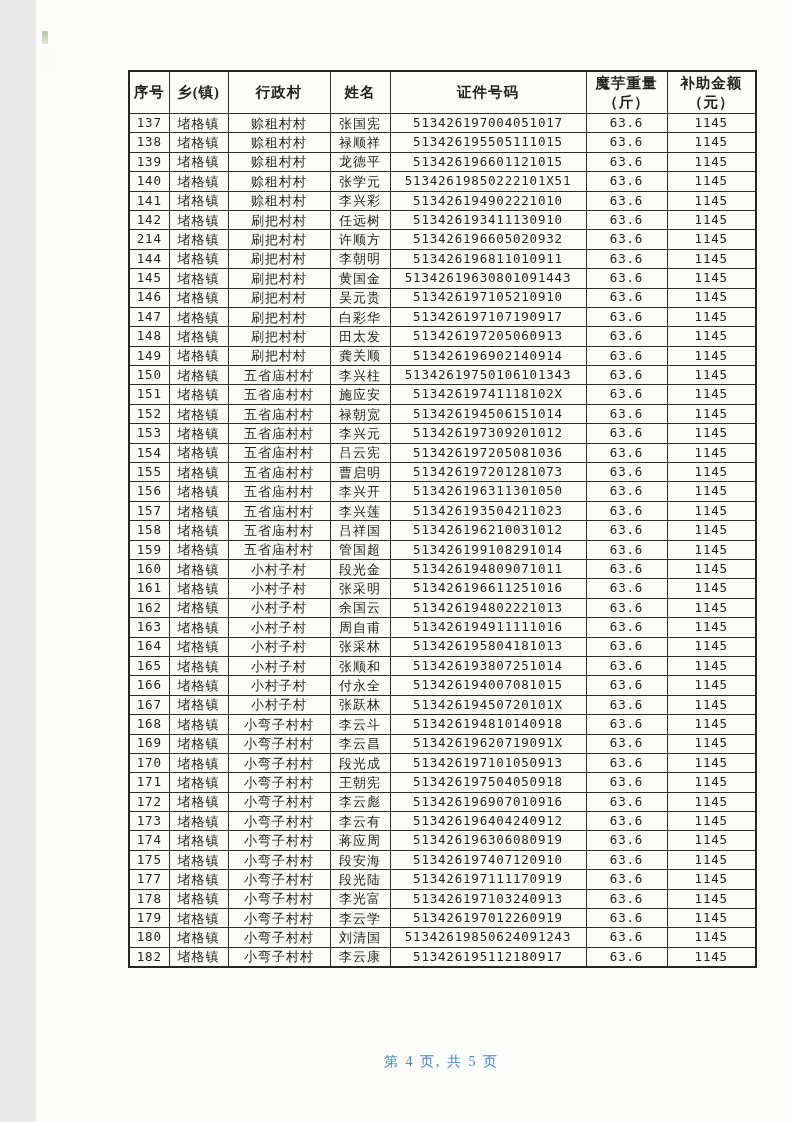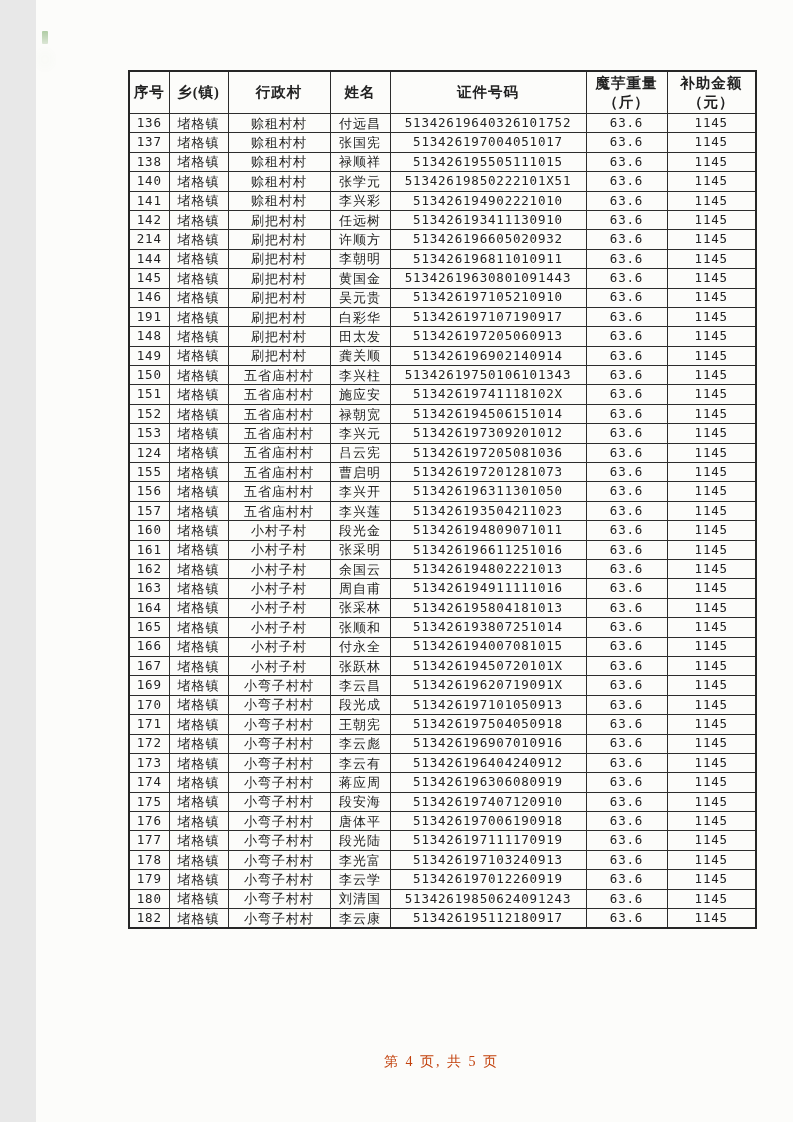--- a/index.html
+++ b/index.html
@@ -64,21 +64,21 @@
     letter-spacing: 0.8px;
   }
   .footer {
     position: absolute;
     left: 92px;
     width: 627px;
     top: 1053px;
     text-align: center;
     font-size: 14px;
     letter-spacing: 2px;
-    color: #c2410c;
+    color: #3b82f6;
   }
 </style>
 </head>
 <body>
 
 <div class="page">
 
   <div class="scan-artifact"></div>
 
   <table class="subsidy-table">
@@ -97,47 +97,47 @@
         <th>乡(镇)</th>
         <th>行政村</th>
         <th>姓名</th>
         <th>证件号码</th>
         <th><span>魔芋重量</span><br><span>（斤）</span></th>
         <th><span>补助金额</span><br><span>（元）</span></th>
       </tr>
     </thead>
     <tbody id="table-body">
         <tr>
-          <td class="num">136</td>
-          <td>堵格镇</td>
-          <td>赊租村村</td>
-          <td>付远昌</td>
-          <td class="num">51342619640326101752</td>
-          <td class="num">63.6</td>
-          <td class="num">1145</td>
-        </tr>
-        <tr>
           <td class="num">137</td>
           <td>堵格镇</td>
           <td>赊租村村</td>
           <td>张国宪</td>
           <td class="num">513426197004051017</td>
           <td class="num">63.6</td>
           <td class="num">1145</td>
         </tr>
         <tr>
           <td class="num">138</td>
           <td>堵格镇</td>
           <td>赊租村村</td>
           <td>禄顺祥</td>
           <td class="num">513426195505111015</td>
           <td class="num">63.6</td>
           <td class="num">1145</td>
         </tr>
         <tr>
+          <td class="num">139</td>
+          <td>堵格镇</td>
+          <td>赊租村村</td>
+          <td>龙德平</td>
+          <td class="num">513426196601121015</td>
+          <td class="num">63.6</td>
+          <td class="num">1145</td>
+        </tr>
+        <tr>
           <td class="num">140</td>
           <td>堵格镇</td>
           <td>赊租村村</td>
           <td>张学元</td>
           <td class="num">51342619850222101X51</td>
           <td class="num">63.6</td>
           <td class="num">1145</td>
         </tr>
         <tr>
           <td class="num">141</td>
@@ -187,21 +187,21 @@
         <tr>
           <td class="num">146</td>
           <td>堵格镇</td>
           <td>刷把村村</td>
           <td>吴元贵</td>
           <td class="num">513426197105210910</td>
           <td class="num">63.6</td>
           <td class="num">1145</td>
         </tr>
         <tr>
-          <td class="num">191</td>
+          <td class="num">147</td>
           <td>堵格镇</td>
           <td>刷把村村</td>
           <td>白彩华</td>
           <td class="num">513426197107190917</td>
           <td class="num">63.6</td>
           <td class="num">1145</td>
         </tr>
         <tr>
           <td class="num">148</td>
           <td>堵格镇</td>
@@ -250,21 +250,21 @@
         <tr>
           <td class="num">153</td>
           <td>堵格镇</td>
           <td>五省庙村村</td>
           <td>李兴元</td>
           <td class="num">513426197309201012</td>
           <td class="num">63.6</td>
           <td class="num">1145</td>
         </tr>
         <tr>
-          <td class="num">124</td>
+          <td class="num">154</td>
           <td>堵格镇</td>
           <td>五省庙村村</td>
           <td>吕云宪</td>
           <td class="num">513426197205081036</td>
           <td class="num">63.6</td>
           <td class="num">1145</td>
         </tr>
         <tr>
           <td class="num">155</td>
           <td>堵格镇</td>
@@ -286,20 +286,38 @@
         <tr>
           <td class="num">157</td>
           <td>堵格镇</td>
           <td>五省庙村村</td>
           <td>李兴莲</td>
           <td class="num">513426193504211023</td>
           <td class="num">63.6</td>
           <td class="num">1145</td>
         </tr>
         <tr>
+          <td class="num">158</td>
+          <td>堵格镇</td>
+          <td>五省庙村村</td>
+          <td>吕祥国</td>
+          <td class="num">513426196210031012</td>
+          <td class="num">63.6</td>
+          <td class="num">1145</td>
+        </tr>
+        <tr>
+          <td class="num">159</td>
+          <td>堵格镇</td>
+          <td>五省庙村村</td>
+          <td>管国超</td>
+          <td class="num">513426199108291014</td>
+          <td class="num">63.6</td>
+          <td class="num">1145</td>
+        </tr>
+        <tr>
           <td class="num">160</td>
           <td>堵格镇</td>
           <td>小村子村</td>
           <td>段光金</td>
           <td class="num">513426194809071011</td>
           <td class="num">63.6</td>
           <td class="num">1145</td>
         </tr>
         <tr>
           <td class="num">161</td>
@@ -358,20 +376,29 @@
         <tr>
           <td class="num">167</td>
           <td>堵格镇</td>
           <td>小村子村</td>
           <td>张跃林</td>
           <td class="num">51342619450720101X</td>
           <td class="num">63.6</td>
           <td class="num">1145</td>
         </tr>
         <tr>
+          <td class="num">168</td>
+          <td>堵格镇</td>
+          <td>小弯子村村</td>
+          <td>李云斗</td>
+          <td class="num">513426194810140918</td>
+          <td class="num">63.6</td>
+          <td class="num">1145</td>
+        </tr>
+        <tr>
           <td class="num">169</td>
           <td>堵格镇</td>
           <td>小弯子村村</td>
           <td>李云昌</td>
           <td class="num">51342619620719091X</td>
           <td class="num">63.6</td>
           <td class="num">1145</td>
         </tr>
         <tr>
           <td class="num">170</td>
@@ -417,29 +444,20 @@
           <td class="num">513426196306080919</td>
           <td class="num">63.6</td>
           <td class="num">1145</td>
         </tr>
         <tr>
           <td class="num">175</td>
           <td>堵格镇</td>
           <td>小弯子村村</td>
           <td>段安海</td>
           <td class="num">513426197407120910</td>
-          <td class="num">63.6</td>
-          <td class="num">1145</td>
-        </tr>
-        <tr>
-          <td class="num">176</td>
-          <td>堵格镇</td>
-          <td>小弯子村村</td>
-          <td>唐体平</td>
-          <td class="num">513426197006190918</td>
           <td class="num">63.6</td>
           <td class="num">1145</td>
         </tr>
         <tr>
           <td class="num">177</td>
           <td>堵格镇</td>
           <td>小弯子村村</td>
           <td>段光陆</td>
           <td class="num">513426197111170919</td>
           <td class="num">63.6</td>

